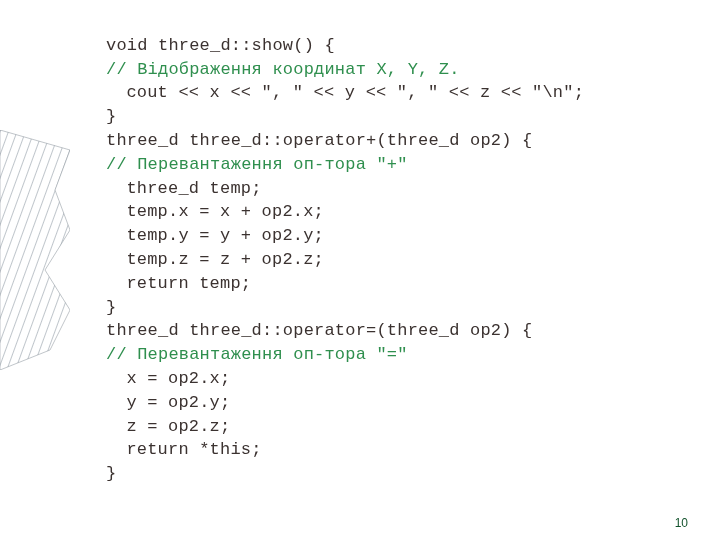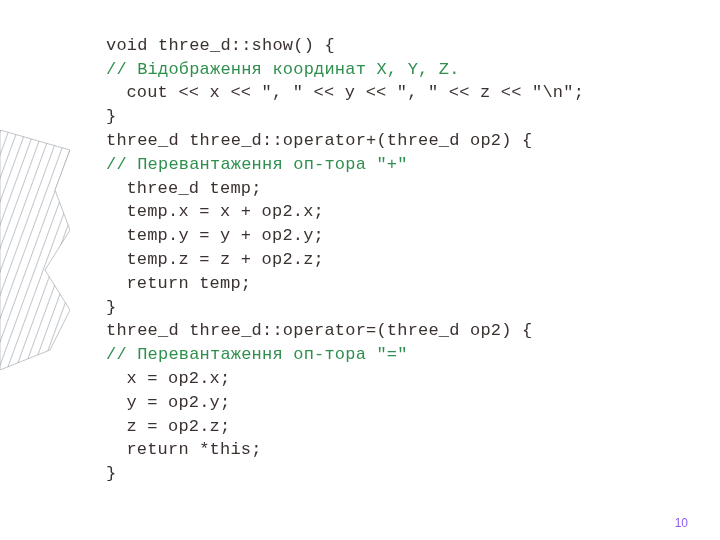--- a/index.html
+++ b/index.html
@@ -38,21 +38,21 @@
   }
   .code .c-normal { color: #3b3230; }
   .code .c-comment { color: #2F8F4E; }
   .indent { display: inline-block; width: 2ch; }
   .page-num {
     position: absolute;
     right: 16px;
     bottom: 10px;
     font-family: Arial, sans-serif;
     font-size: 12px;
-    color: #8b5cf6;
+    color: #14532d;
   }
 </style>
 </head>
 <body>
 
 <div class="slide">
 
   <svg class="side-deco" viewBox="0 0 70 240" preserveAspectRatio="none">
     <defs>
       <pattern id="hatch" width="8" height="8" patternUnits="userSpaceOnUse" patternTransform="rotate(20)">

